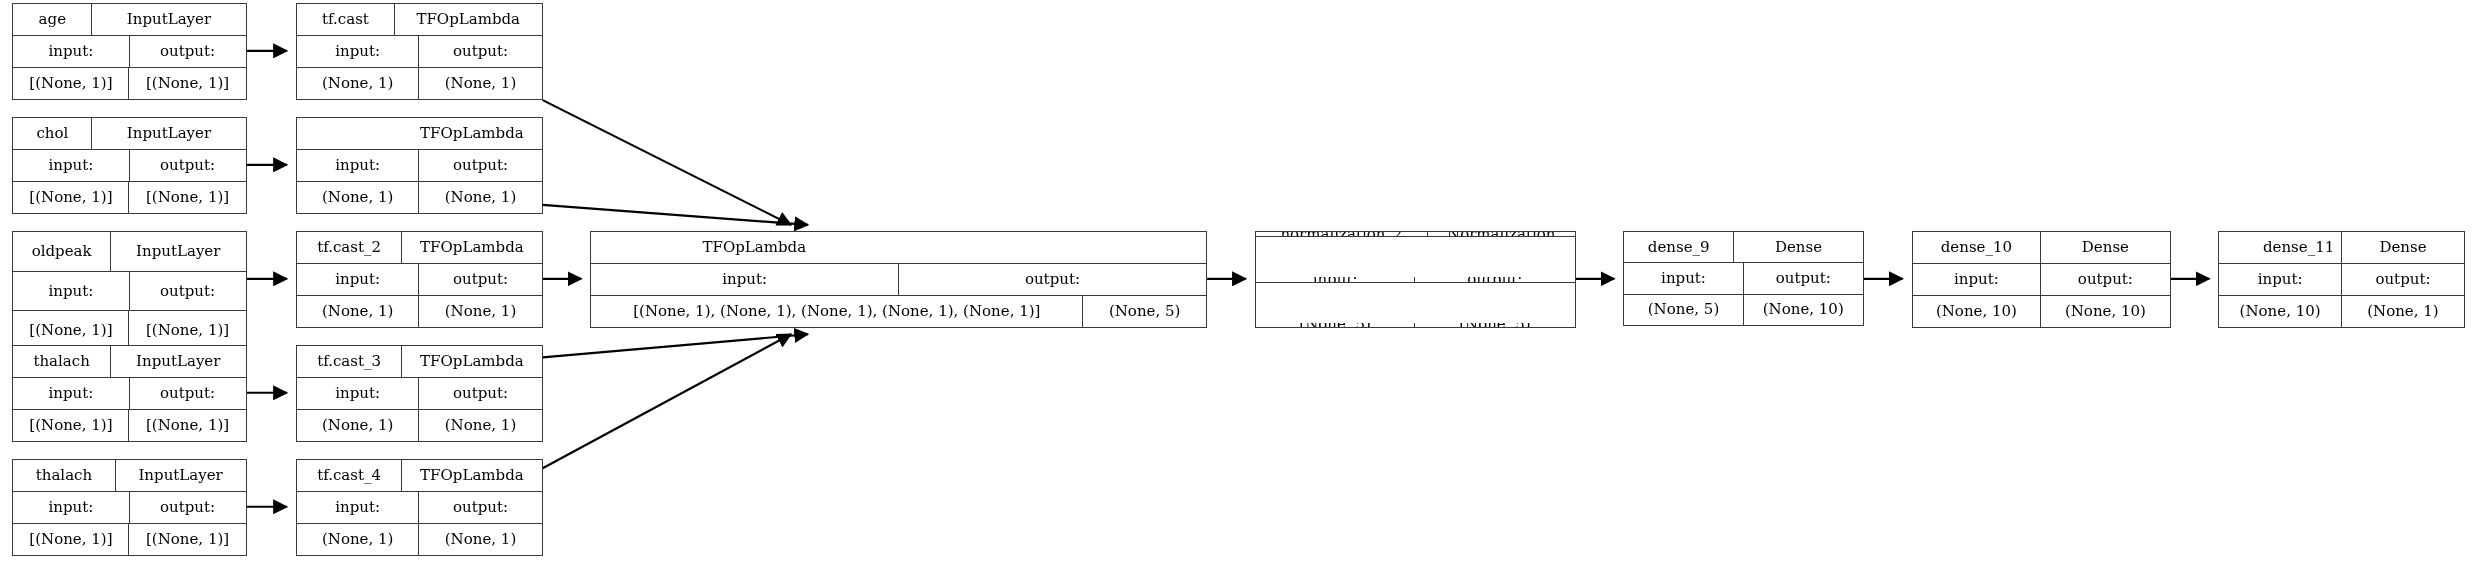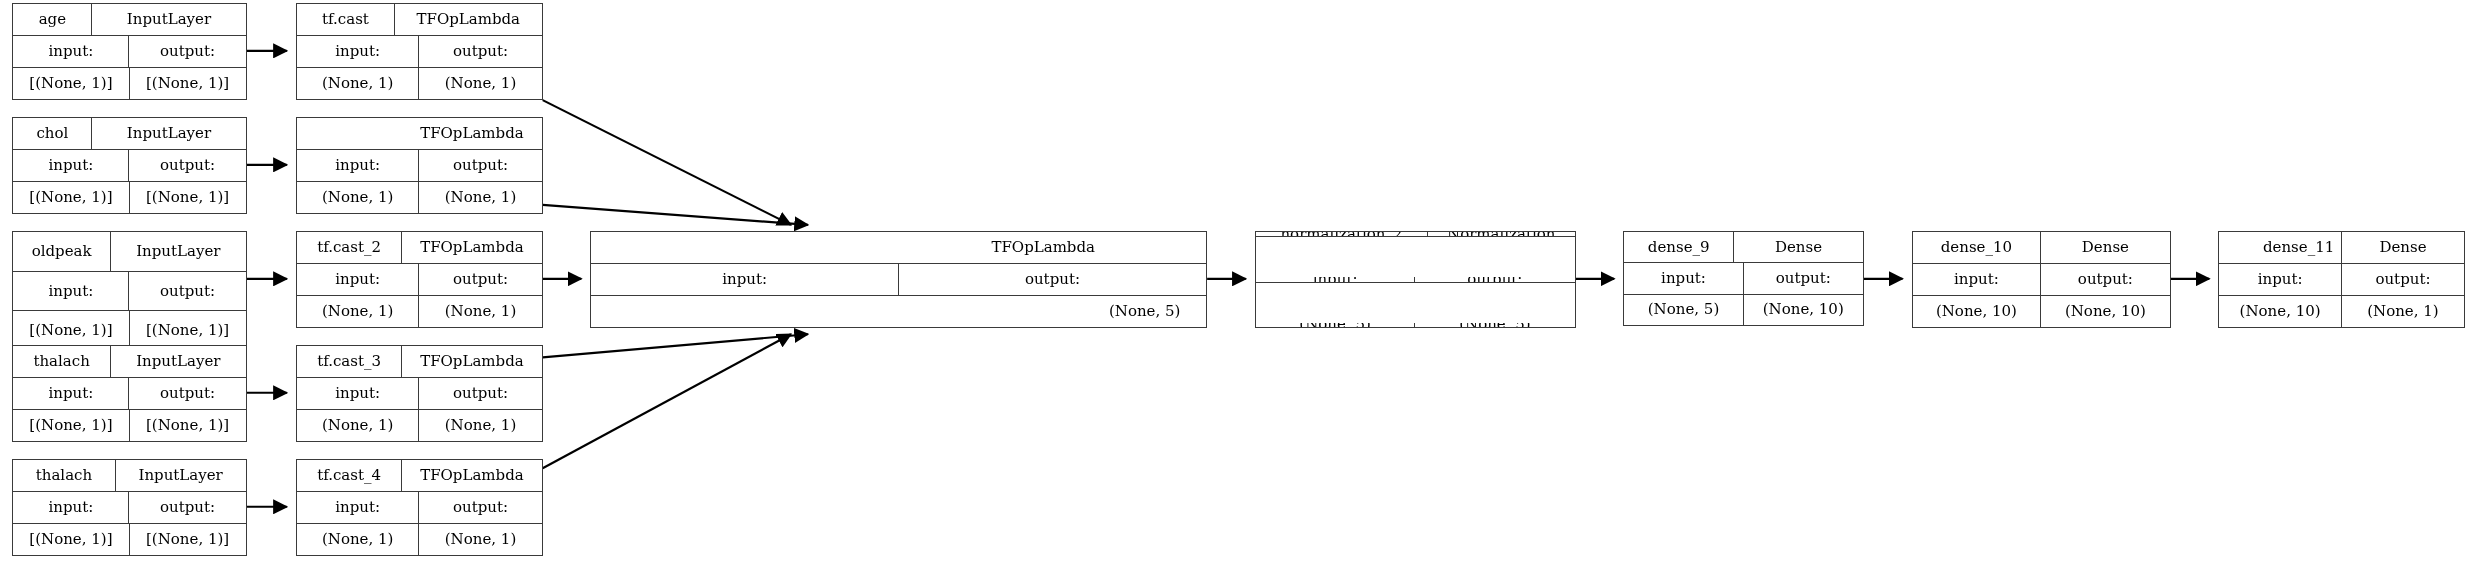--- a/index.html
+++ b/index.html
@@ -35,21 +35,20 @@
     display: flex;
     flex-direction: column;
     overflow: hidden;
   }
   .node-row {
     display: flex;
     flex-direction: row;
     box-sizing: border-box;
     flex: 1 1 0;
     min-height: 0;
-    justify-content: flex-end;
   }
   .node-row.r-title { border-bottom: 1.5px solid #3a3a3a; }
   .node-row.r-io    { border-bottom: 1.5px solid #3a3a3a; }
   .cell {
     box-sizing: border-box;
     display: flex;
     align-items: center;
     justify-content: center;
     white-space: nowrap;
     font-size: 15px;
@@ -230,20 +229,21 @@
       </div>
       <div class="node" style="left: 590.458px; top: 231.048px; width: 616.667px; height: 97.0403px;">
         <div class="node-row r-title">
           <div class="cell" style="flex: 0 0 53%;">TFOpLambda</div>
         </div>
         <div class="node-row r-io">
           <div class="cell div-r half">input:</div>
           <div class="cell half">output:</div>
         </div>
         <div class="node-row r-shape">
+          <div class="cell div-r" style="flex: 0 0 80%;">[(None, 1), (None, 1), (None, 1), (None, 1), (None, 1)]</div>
           <div class="cell" style="flex: 0 0 20%;">(None, 5)</div>
         </div>
       </div>
       <div class="node" style="left: 1254.92px; top: 231.048px; width: 320.667px; height: 97.0403px; gap: 40px;">
         <div class="node-row r-title">
           <div class="cell div-r" style="flex: 0 0 54%;">normalization_2</div>
           <div class="cell" style="flex: 0 0 46%;">Normalization</div>
         </div>
         <div class="node-row r-io">
           <div class="cell div-r half">input:</div>

